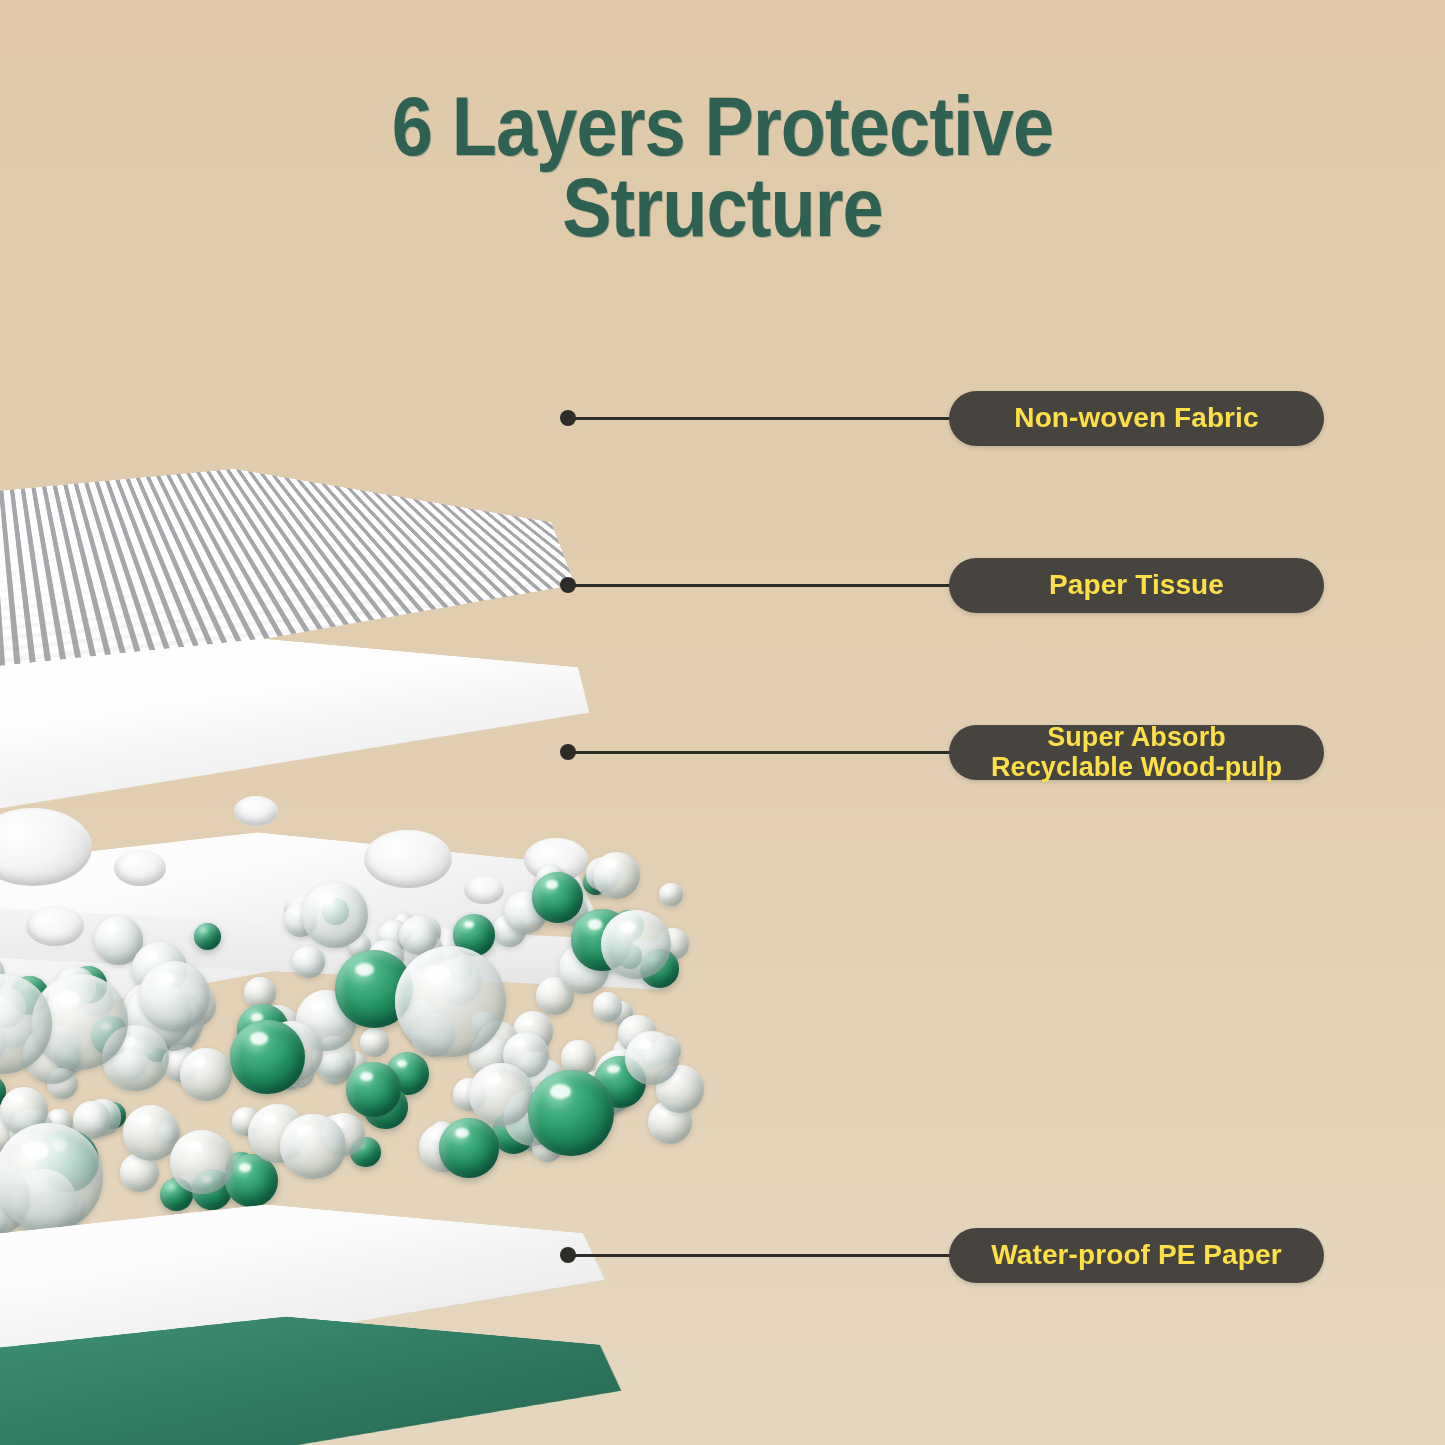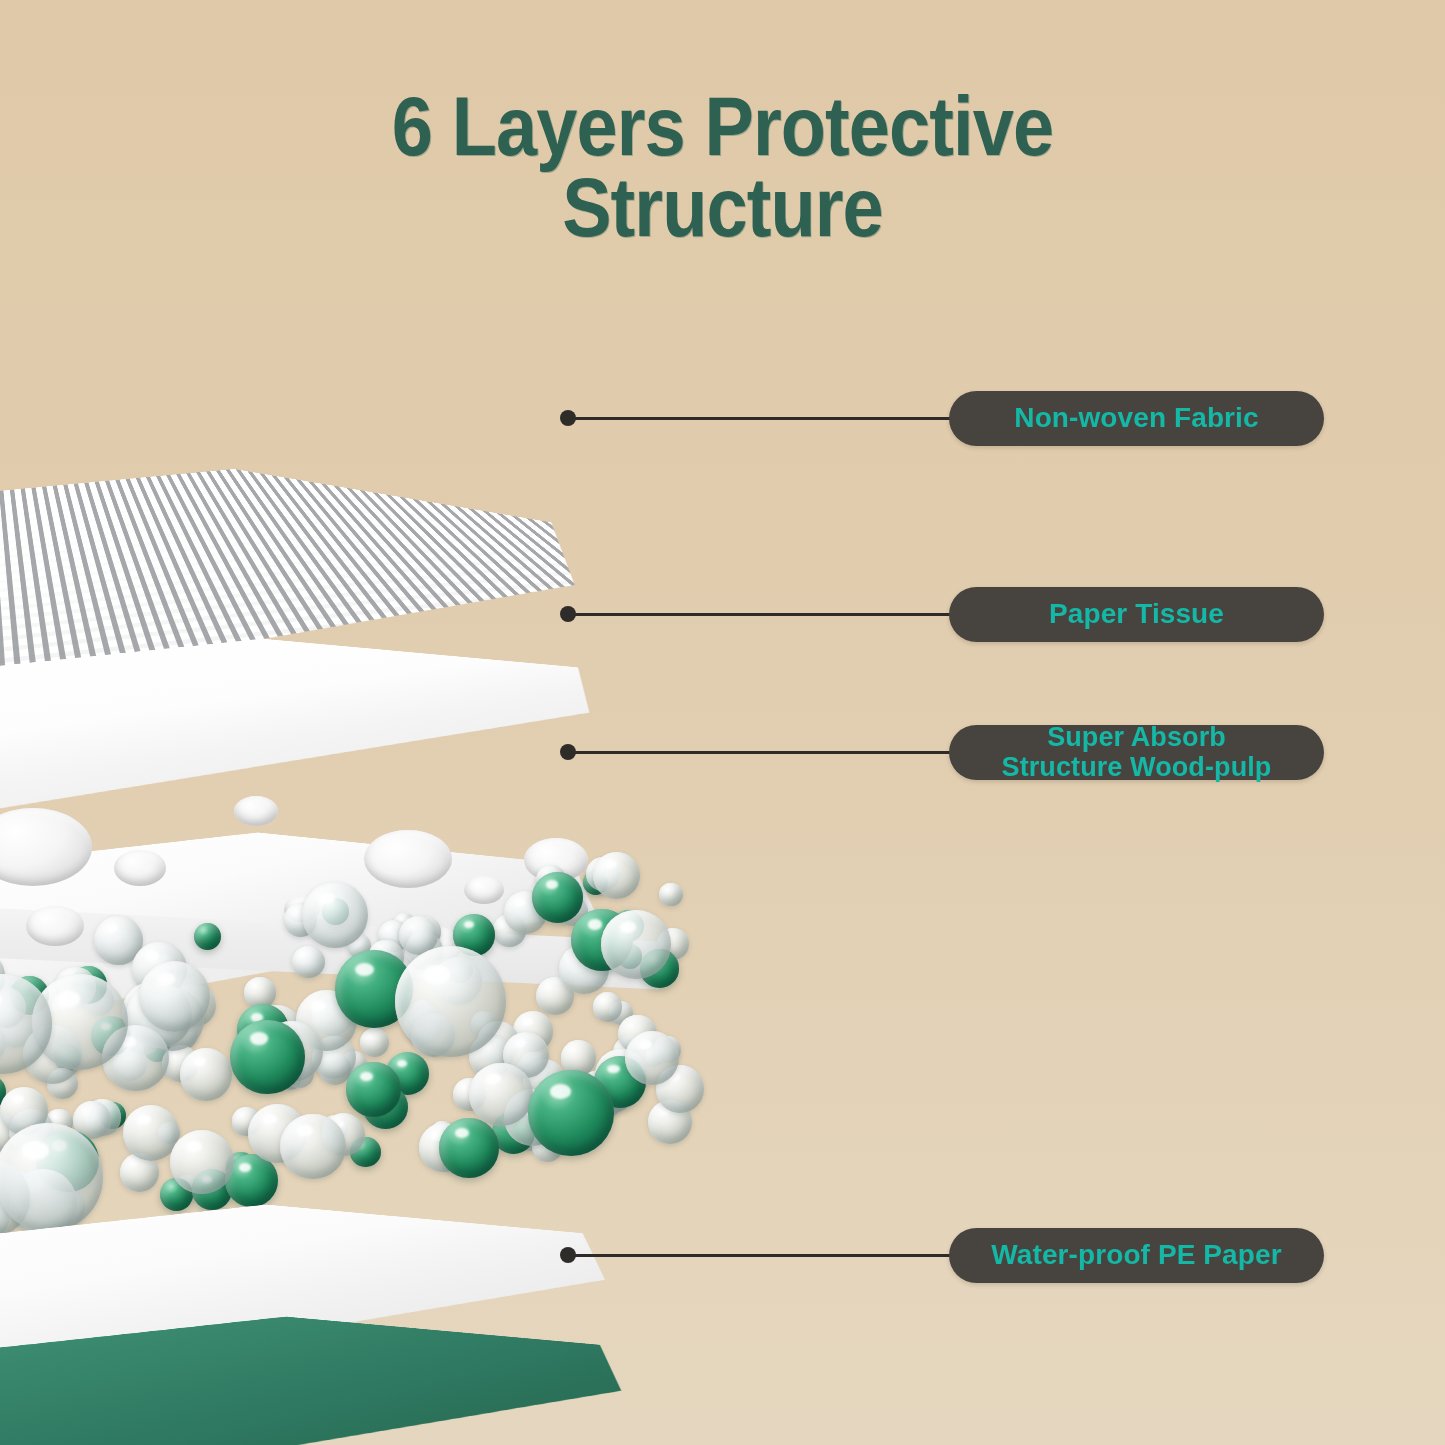--- a/index.html
+++ b/index.html
@@ -124,21 +124,21 @@
   }
 
   
   .callout{position:absolute;left:560px;height:80px;display:flex;align-items:center;}
   .dot{width:16px;height:16px;border-radius:50%;background:#2e2c29;flex:0 0 auto;z-index:3;}
   .lline{height:3px;background:#2e2c29;flex:0 0 auto;margin-left:-2px;}
   .pill{
     height:55px;min-width:375px;max-width:375px;
     background:#474440;border-radius:40px;
     display:flex;align-items:center;justify-content:center;
-    color:#14b8a6;font-size:28px;font-weight:bold;line-height:1.12;
+    color:#fde047;font-size:28px;font-weight:bold;line-height:1.12;
     text-align:center;padding:0 16px;box-sizing:border-box;margin-left:-2px;
     white-space:pre-line;letter-spacing:.1px;
     box-shadow:0 2px 4px rgba(60,50,35,.18);
   }
   .pill.two{font-size:27px;}
 </style>
 </head>
 <body>
 
 <div id="stage">
@@ -474,31 +474,31 @@
 
     <div class="sheet" id="l6"></div>
   </div>
 
   <div class="callout" style="top:378px">
     <span class="dot"></span>
     <span class="lline" style="width:377px"></span>
     <span class="pill">Non-woven Fabric</span>
   </div>
 
-  <div class="callout" style="top:574px">
+  <div class="callout" style="top:545px">
     <span class="dot"></span>
     <span class="lline" style="width:377px"></span>
     <span class="pill">Paper Tissue</span>
   </div>
 
   <div class="callout" style="top:712px">
     <span class="dot"></span>
     <span class="lline" style="width:377px"></span>
     <span class="pill two">Super Absorb
-Structure Wood-pulp</span>
+Recyclable Wood-pulp</span>
   </div>
 
 
 
   <div class="callout" style="top:1215px">
     <span class="dot"></span>
     <span class="lline" style="width:377px"></span>
     <span class="pill">Water-proof PE Paper</span>
   </div>
 

